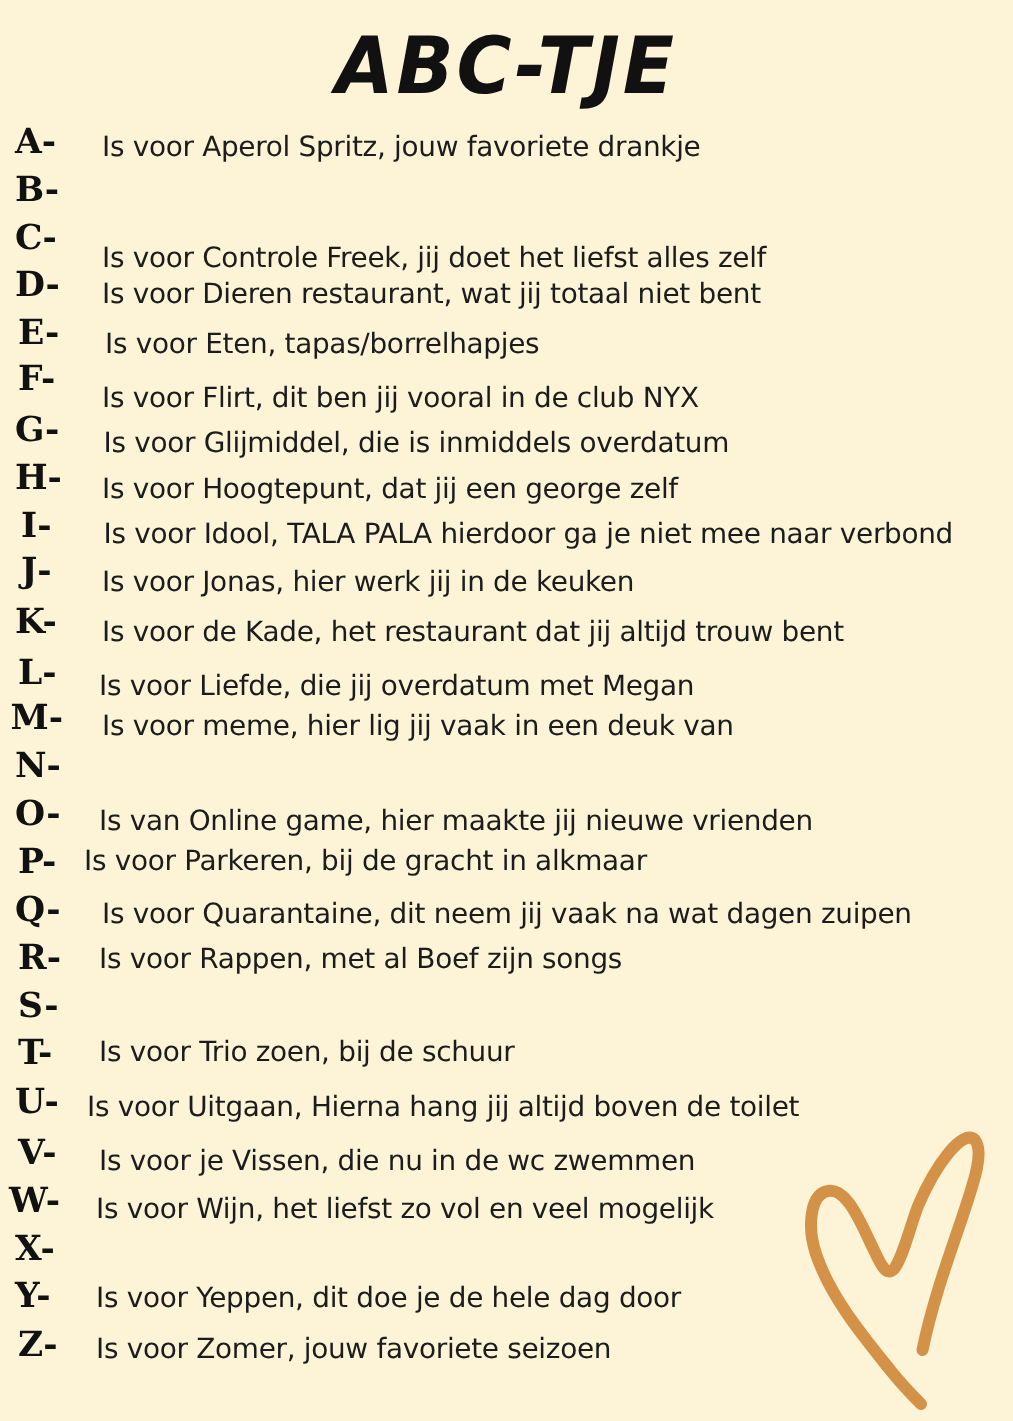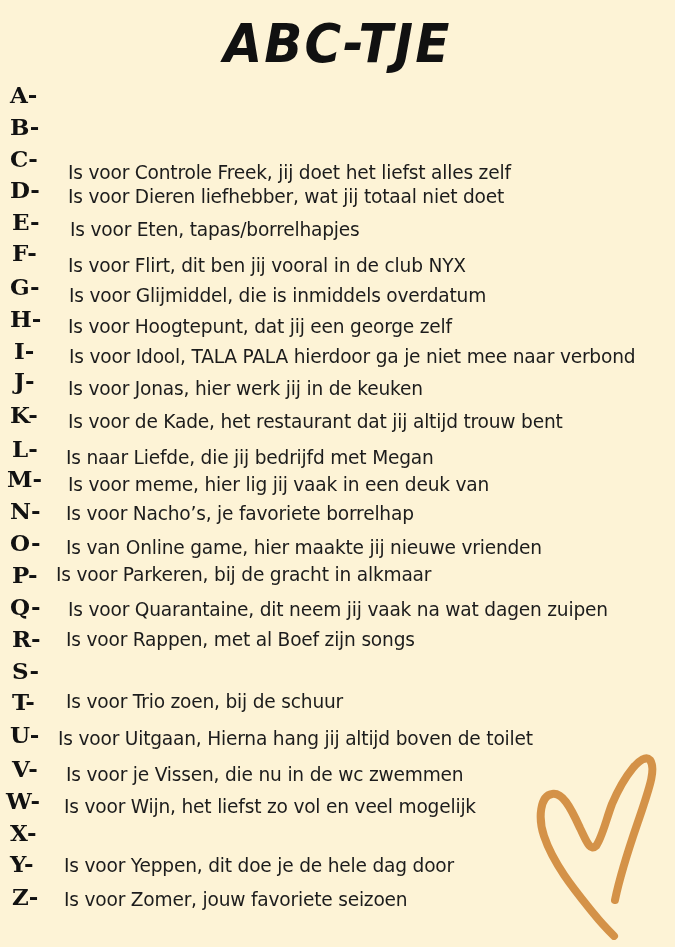--- a/index.html
+++ b/index.html
@@ -64,34 +64,35 @@
       height: 192px;
     }
   </style>
 </head>
 <body>
 
 <div class="title">ABC-TJE</div>
 
 <div class="row" style="top:82px">
   <span class="letter" style="top:0px;left:10px">A-</span>
+  <span class="text" style="top:5px">Is voor Aperol Spritz, jouw favoriete drankje</span>
 </div>
 
 <div class="row" style="top:114px">
   <span class="letter" style="top:0px;left:10px">B-</span>
 </div>
 
 <div class="row" style="top:146px">
   <span class="letter" style="top:0px;left:10px">C-</span>
   <span class="text" style="top:15px">Is voor Controle Freek, jij doet het liefst alles zelf</span>
 </div>
 
 <div class="row" style="top:176px">
   <span class="letter" style="top:1px;left:10px">D-</span>
-  <span class="text" style="top:9px">Is voor Dieren liefhebber, wat jij totaal niet doet</span>
+  <span class="text" style="top:9px">Is voor Dieren restaurant, wat jij totaal niet bent</span>
 </div>
 
 <div class="row" style="top:209px">
   <span class="letter" style="top:0px;left:12px">E-</span>
   <span class="text" style="top:9px;left:70px">Is voor Eten, tapas/borrelhapjes</span>
 </div>
 
 <div class="row" style="top:240px">
   <span class="letter" style="top:0px;left:12px">F-</span>
   <span class="text" style="top:14px">Is voor Flirt, dit ben jij vooral in de club NYX</span>
@@ -117,31 +118,30 @@
   <span class="text" style="top:9px">Is voor Jonas, hier werk jij in de keuken</span>
 </div>
 
 <div class="row" style="top:400px">
   <span class="letter" style="top:2px;left:10px">K-</span>
   <span class="text" style="top:10px">Is voor de Kade, het restaurant dat jij altijd trouw bent</span>
 </div>
 
 <div class="row" style="top:434px">
   <span class="letter" style="top:2px;left:12px">L-</span>
-  <span class="text" style="top:12px;left:66px">Is naar Liefde, die jij bedrijfd met Megan</span>
+  <span class="text" style="top:12px;left:66px">Is voor Liefde, die jij overdatum met Megan</span>
 </div>
 
 <div class="row" style="top:465px">
   <span class="letter" style="top:1px;left:7px">M-</span>
   <span class="text" style="top:8px;left:68px">Is voor meme, hier lig jij vaak in een deuk van</span>
 </div>
 
 <div class="row" style="top:497px">
   <span class="letter" style="top:1px;left:10px">N-</span>
-  <span class="text" style="top:5px;left:66px">Is voor Nacho’s, je favoriete borrelhap</span>
 </div>
 
 <div class="row" style="top:530px">
   <span class="letter" style="top:0px;left:10px">O-</span>
   <span class="text" style="top:6px;left:66px">Is van Online game, hier maakte jij nieuwe vrienden</span>
 </div>
 
 <div class="row" style="top:561px">
   <span class="letter" style="top:1px;left:12px">P-</span>
   <span class="text" style="top:2px;left:56px">Is voor Parkeren, bij de gracht in alkmaar</span>

